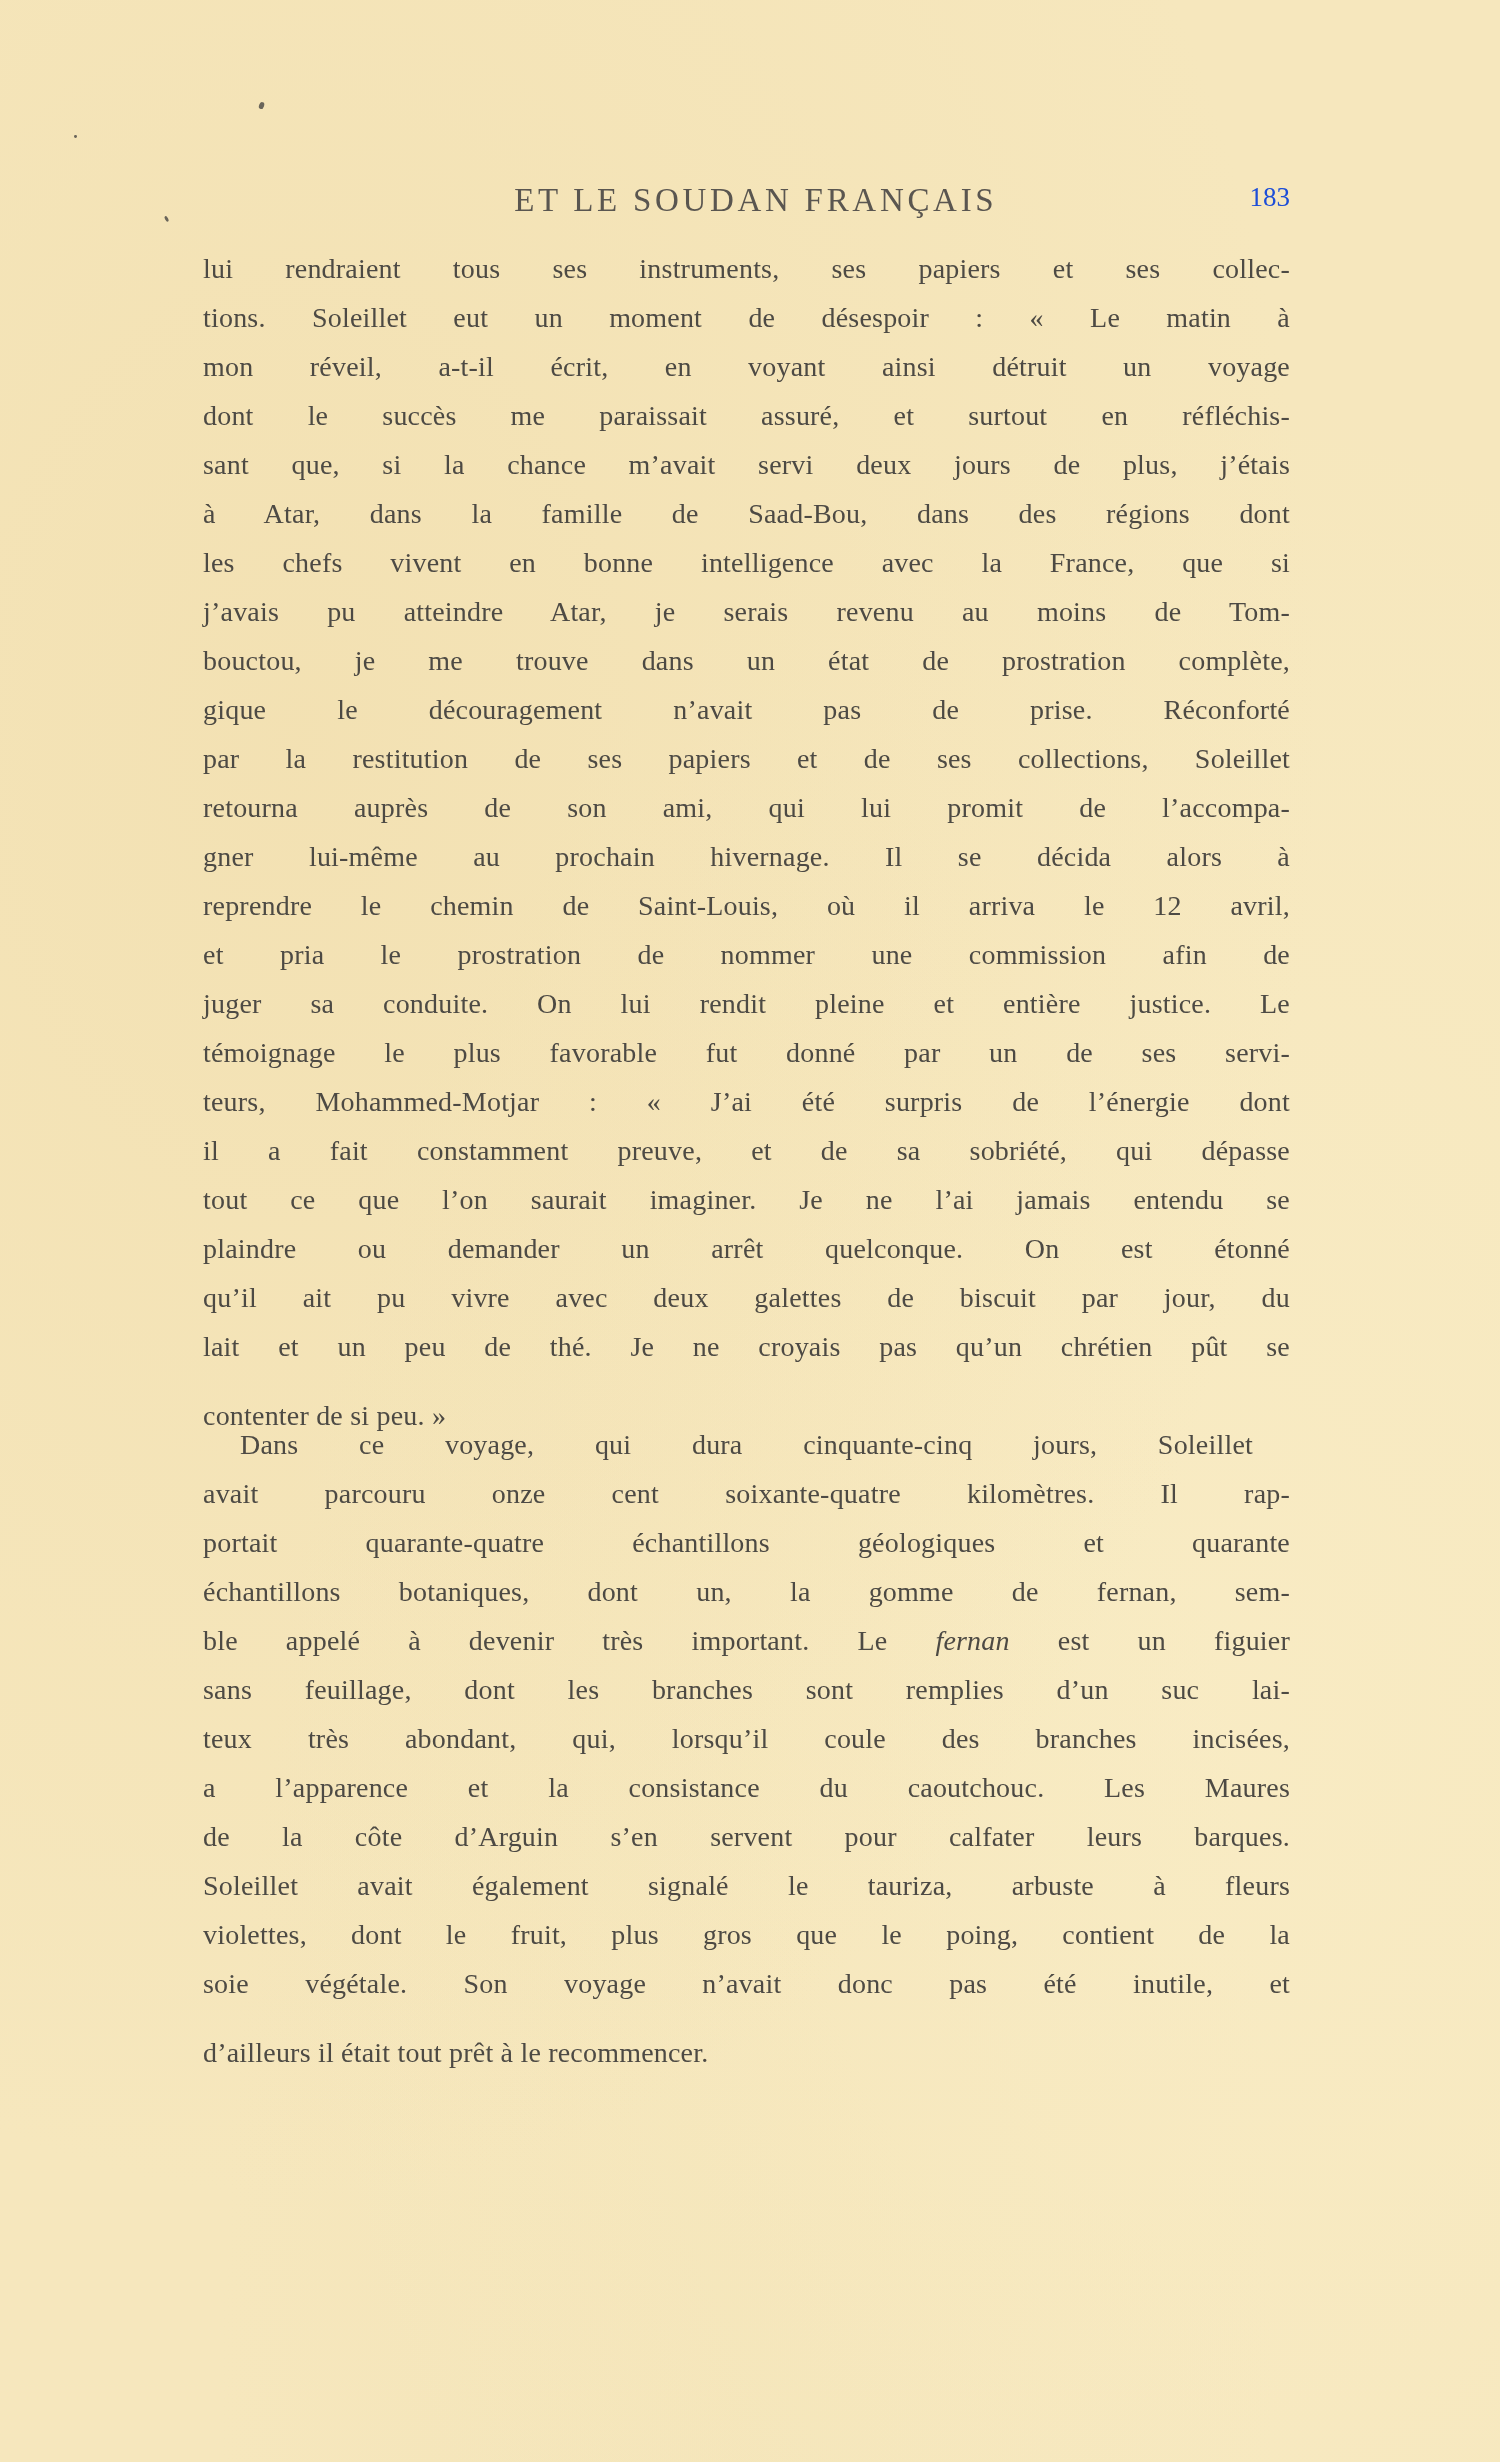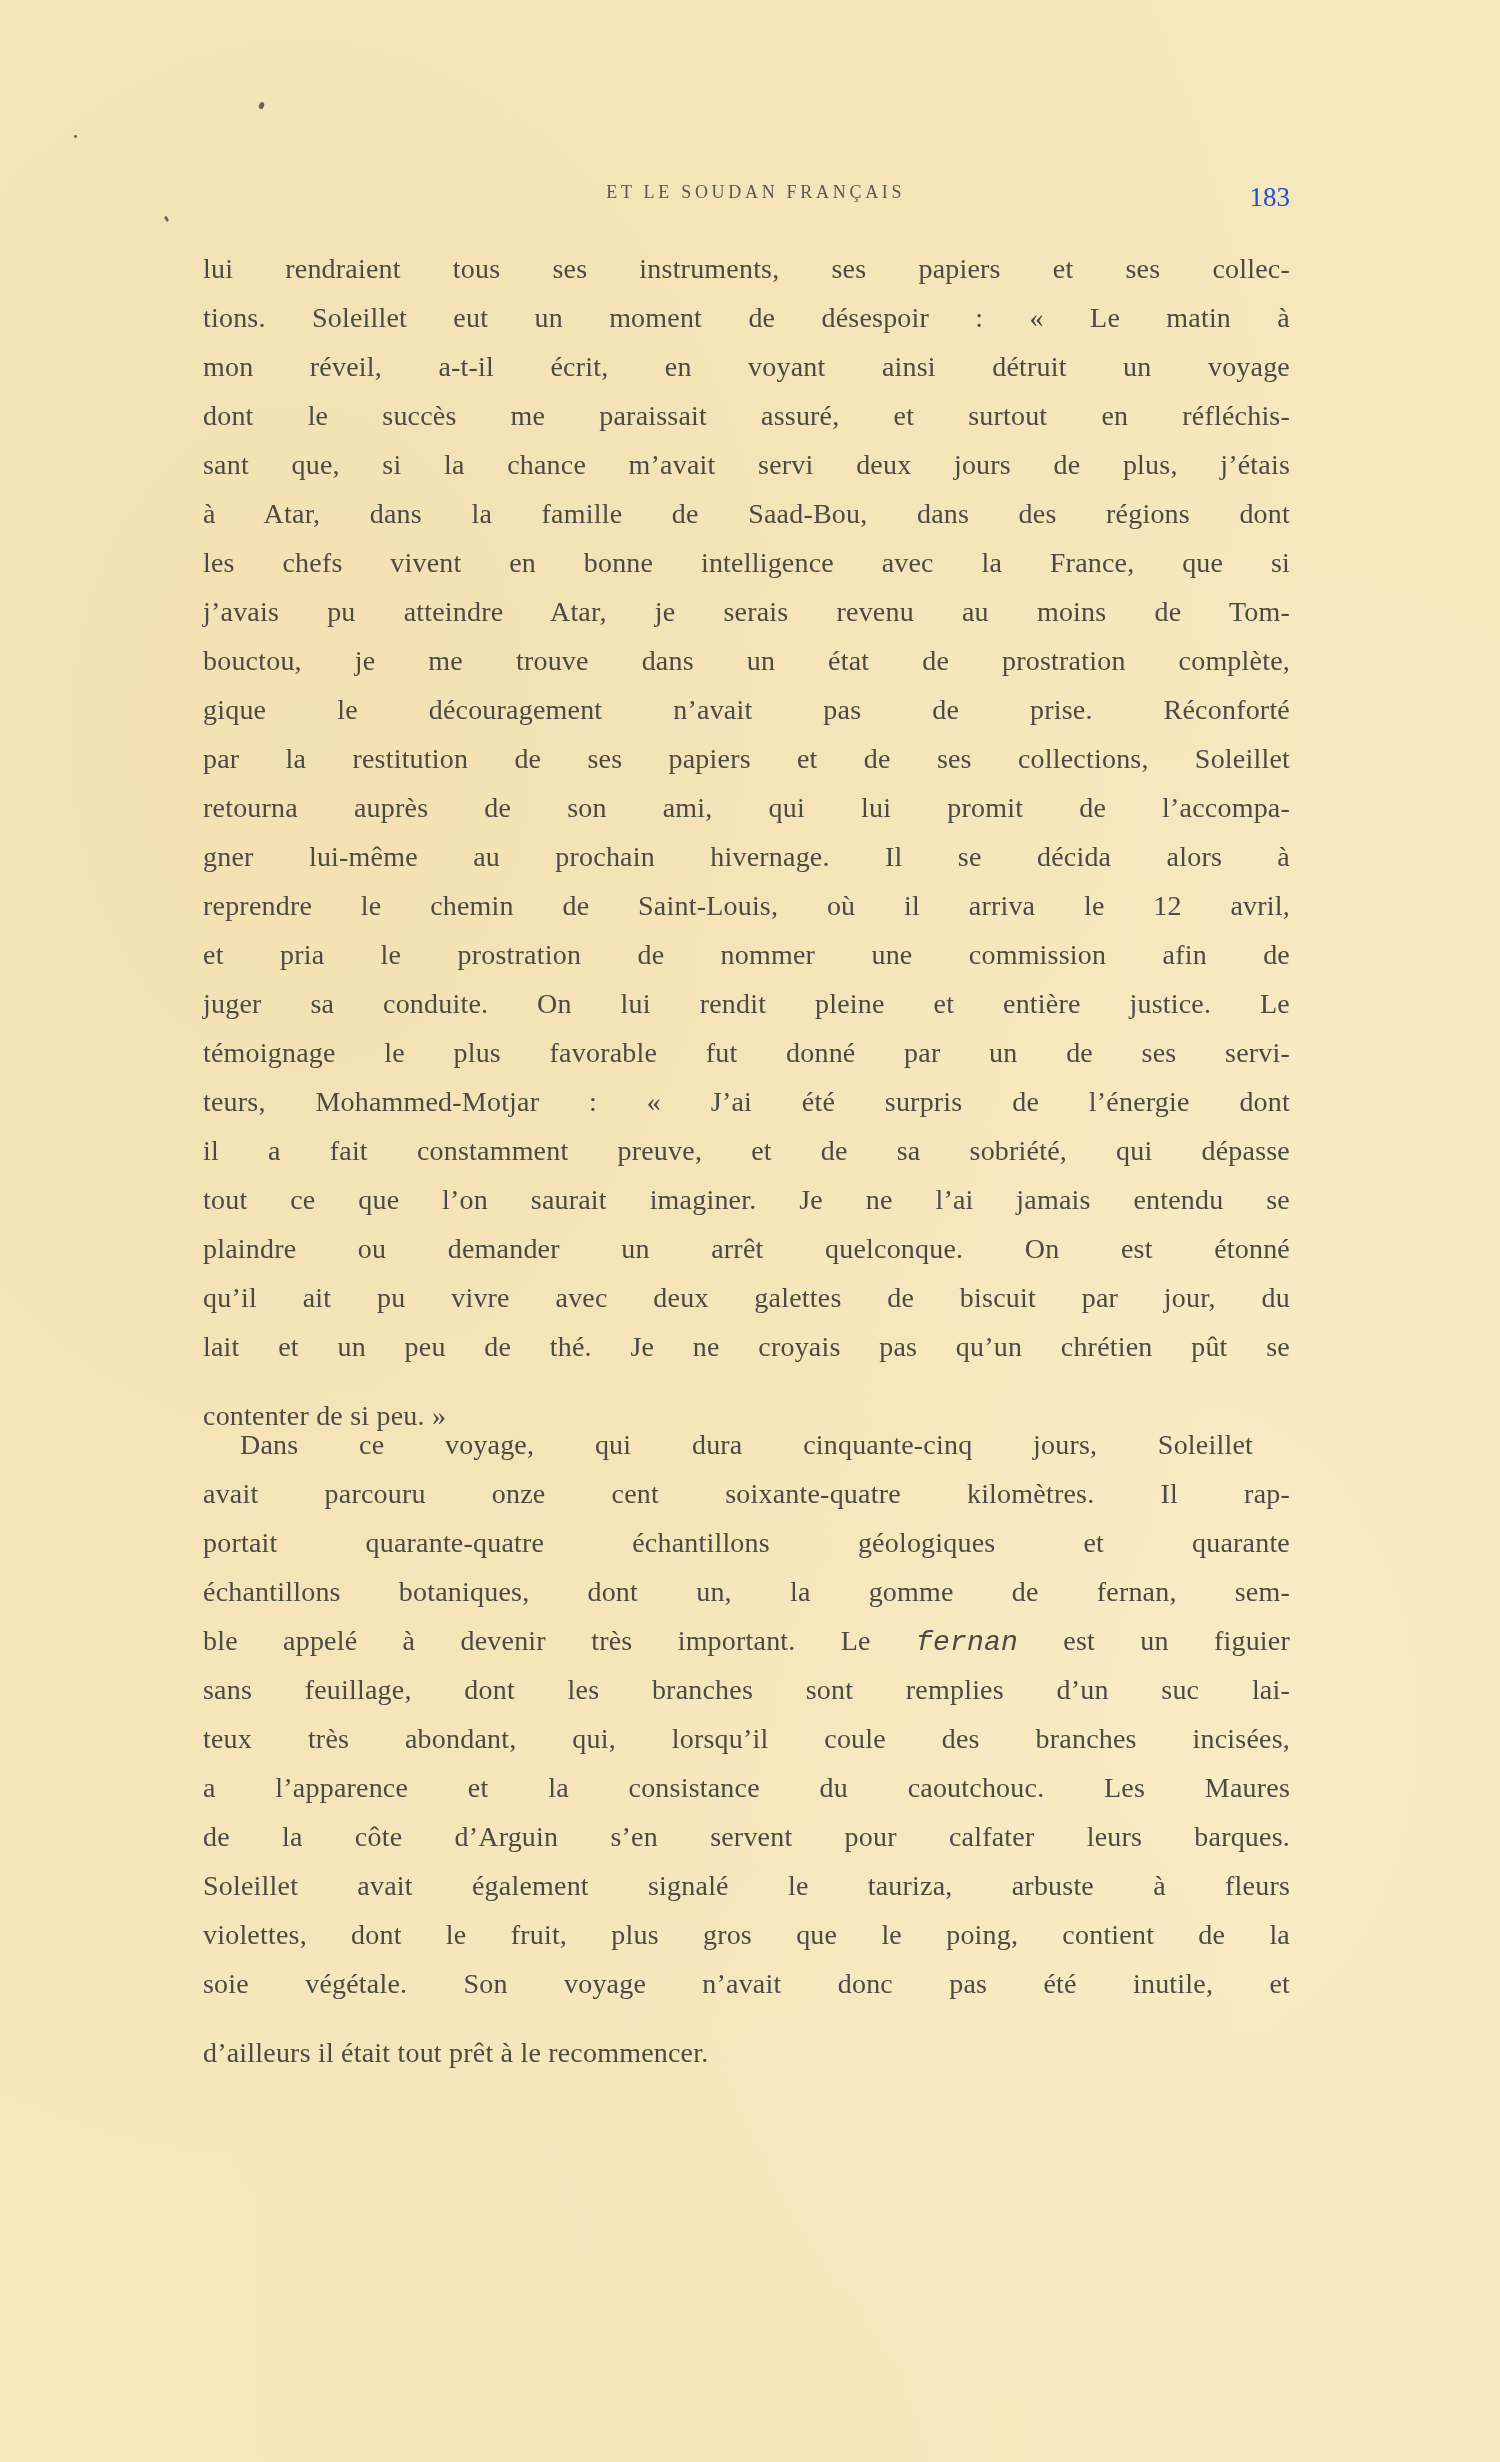--- a/index.html
+++ b/index.html
@@ -30,21 +30,21 @@
     top: 182px;
     left: 203px;
     width: 1087px;
     height: 41px;
   }
   .running-title {
     position: absolute;
     left: 0;
     width: 1087px;
     text-align: center;
-    font-size: 18px;
+    font-size: 33px;
     letter-spacing: 3.7px;
     color: #5a5650;
     padding-left: 18.6px;
     box-sizing: border-box;
   }
   .page-number {
     position: absolute;
     right: 0;
     font-size: 27px;
     color: #1d4ed8;
@@ -72,21 +72,20 @@
     letter-spacing: 0.2px;
   }
   .line.last {
     text-align-last: left;
   }
   .line.indent {
     padding-left: 37px;
   }
   .line .it {
     font-style: italic;
-    font-family: Liberation Mono, monospace;
   }
   
   .line > .j {
     display: inline-block;
     width: 100%;
     white-space: normal;
     text-align: justify;
     text-align-last: justify;
   }
   .line.last > .j {

